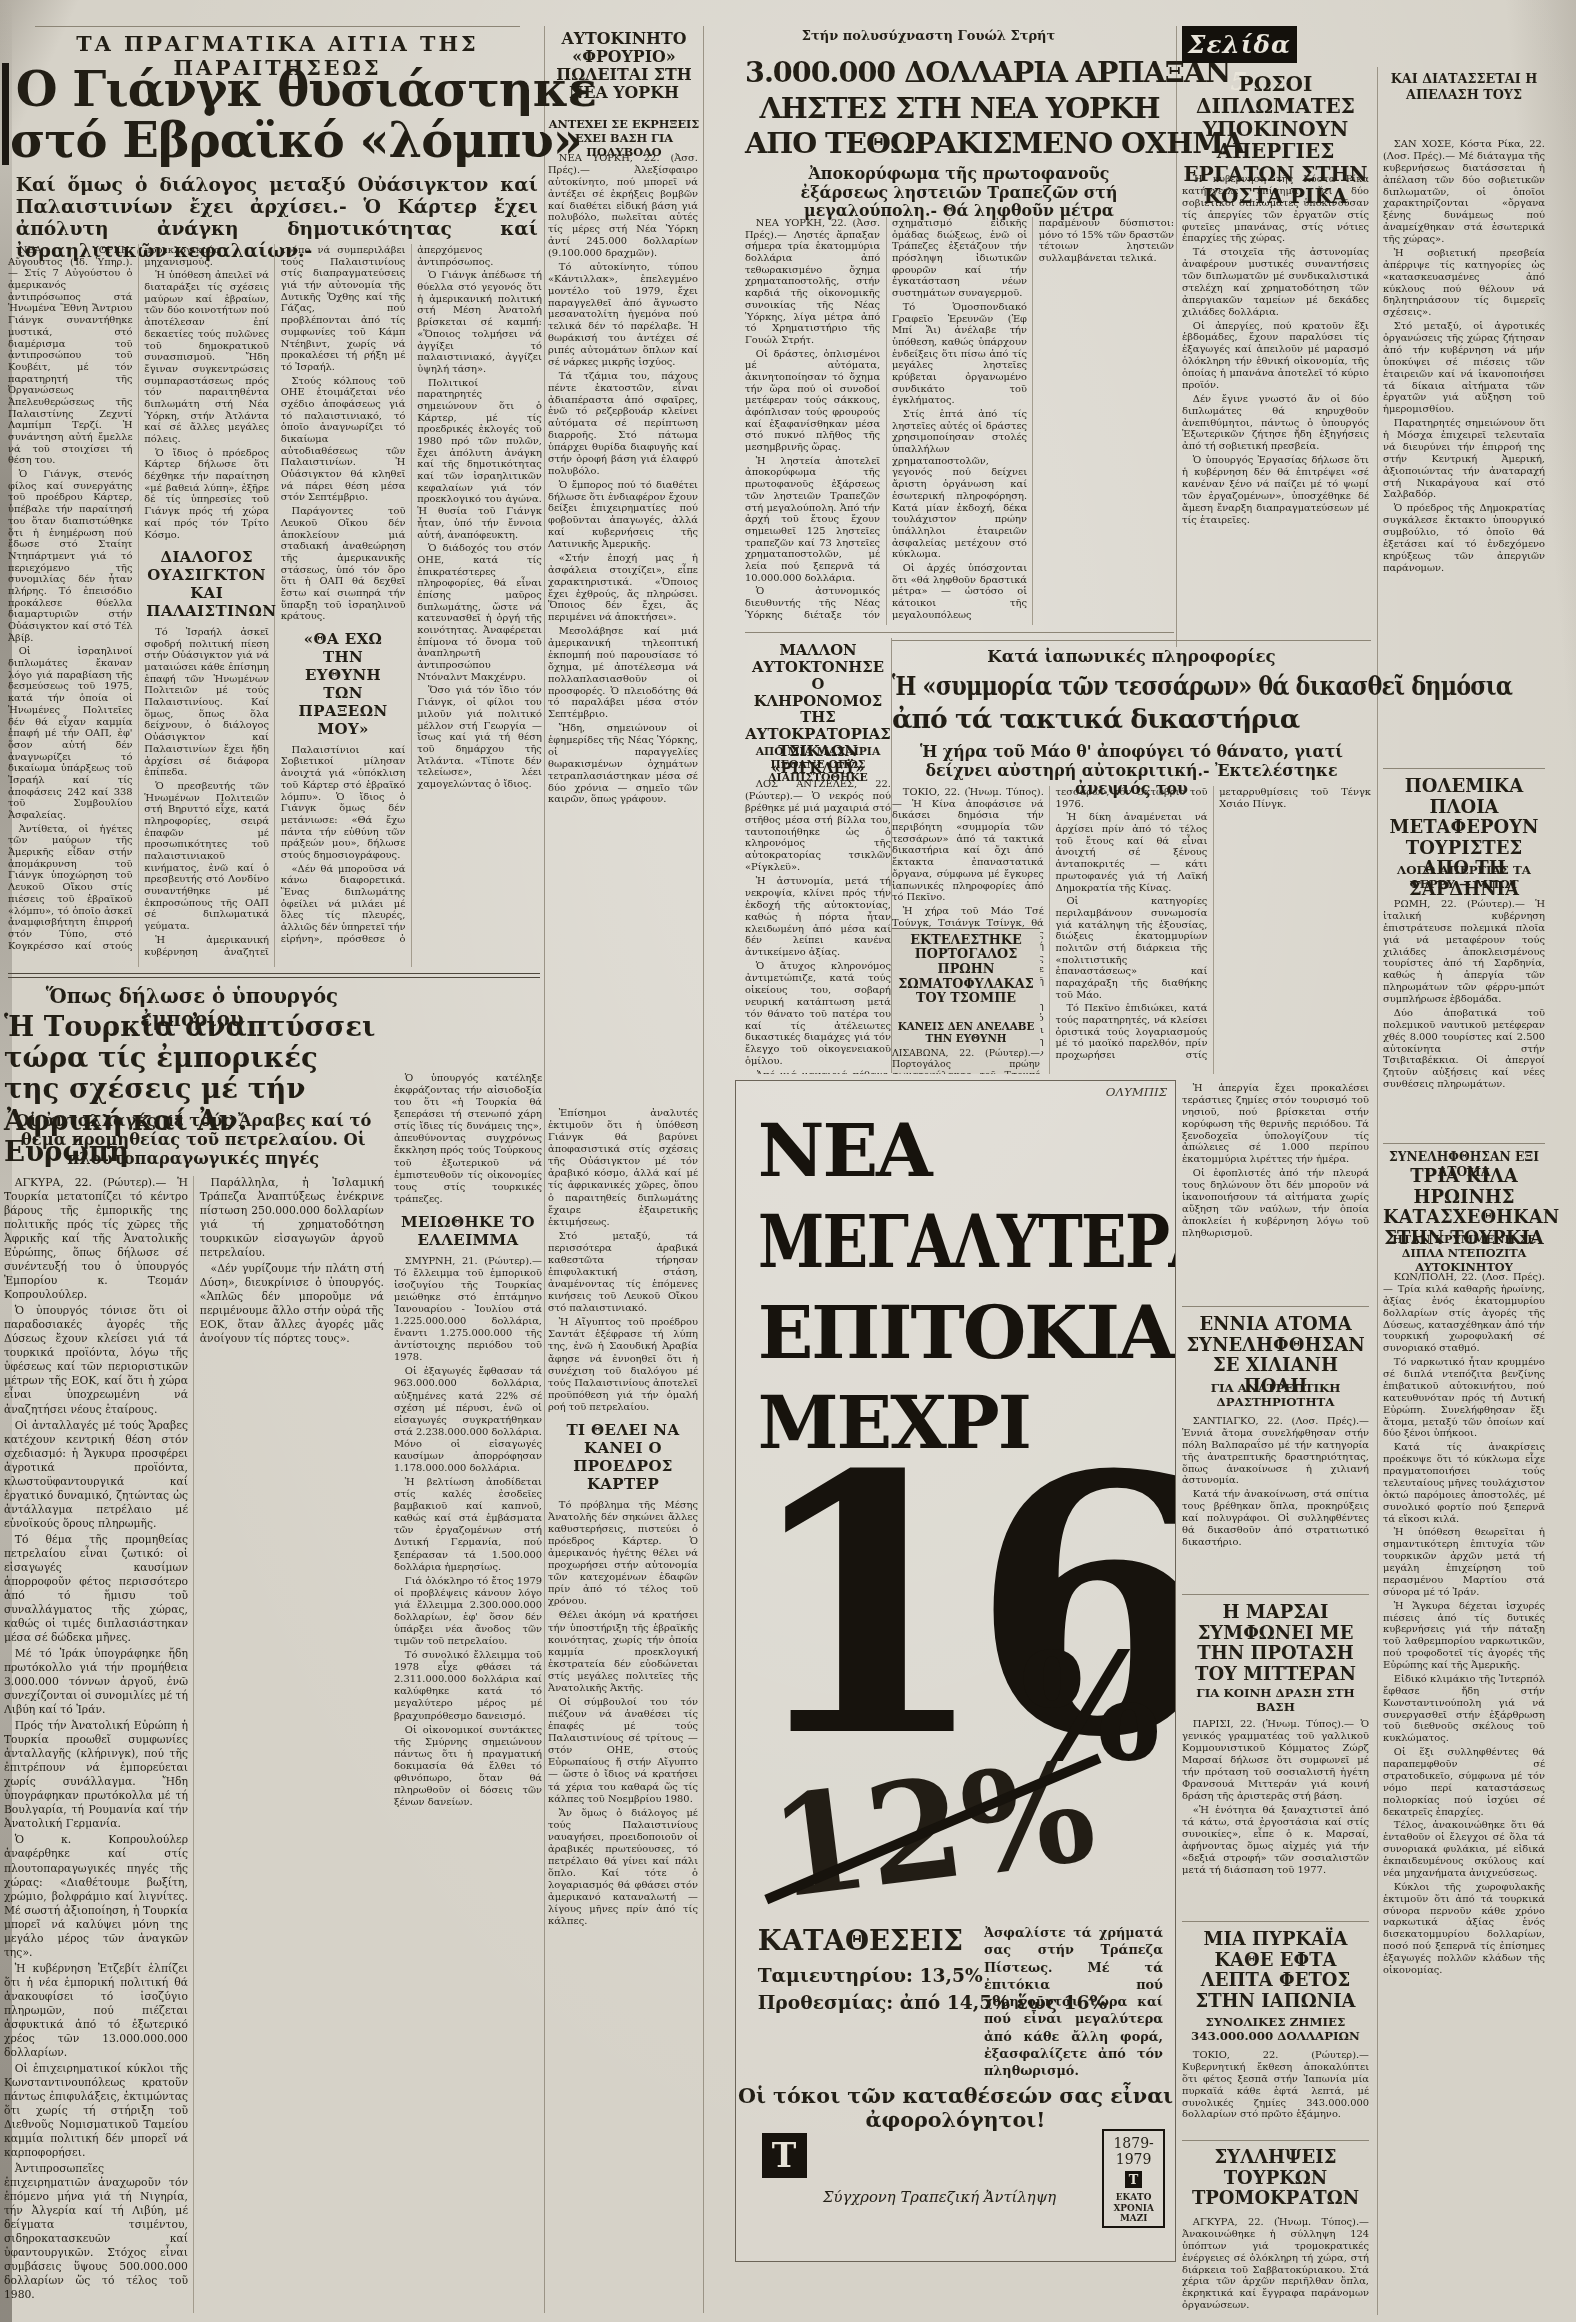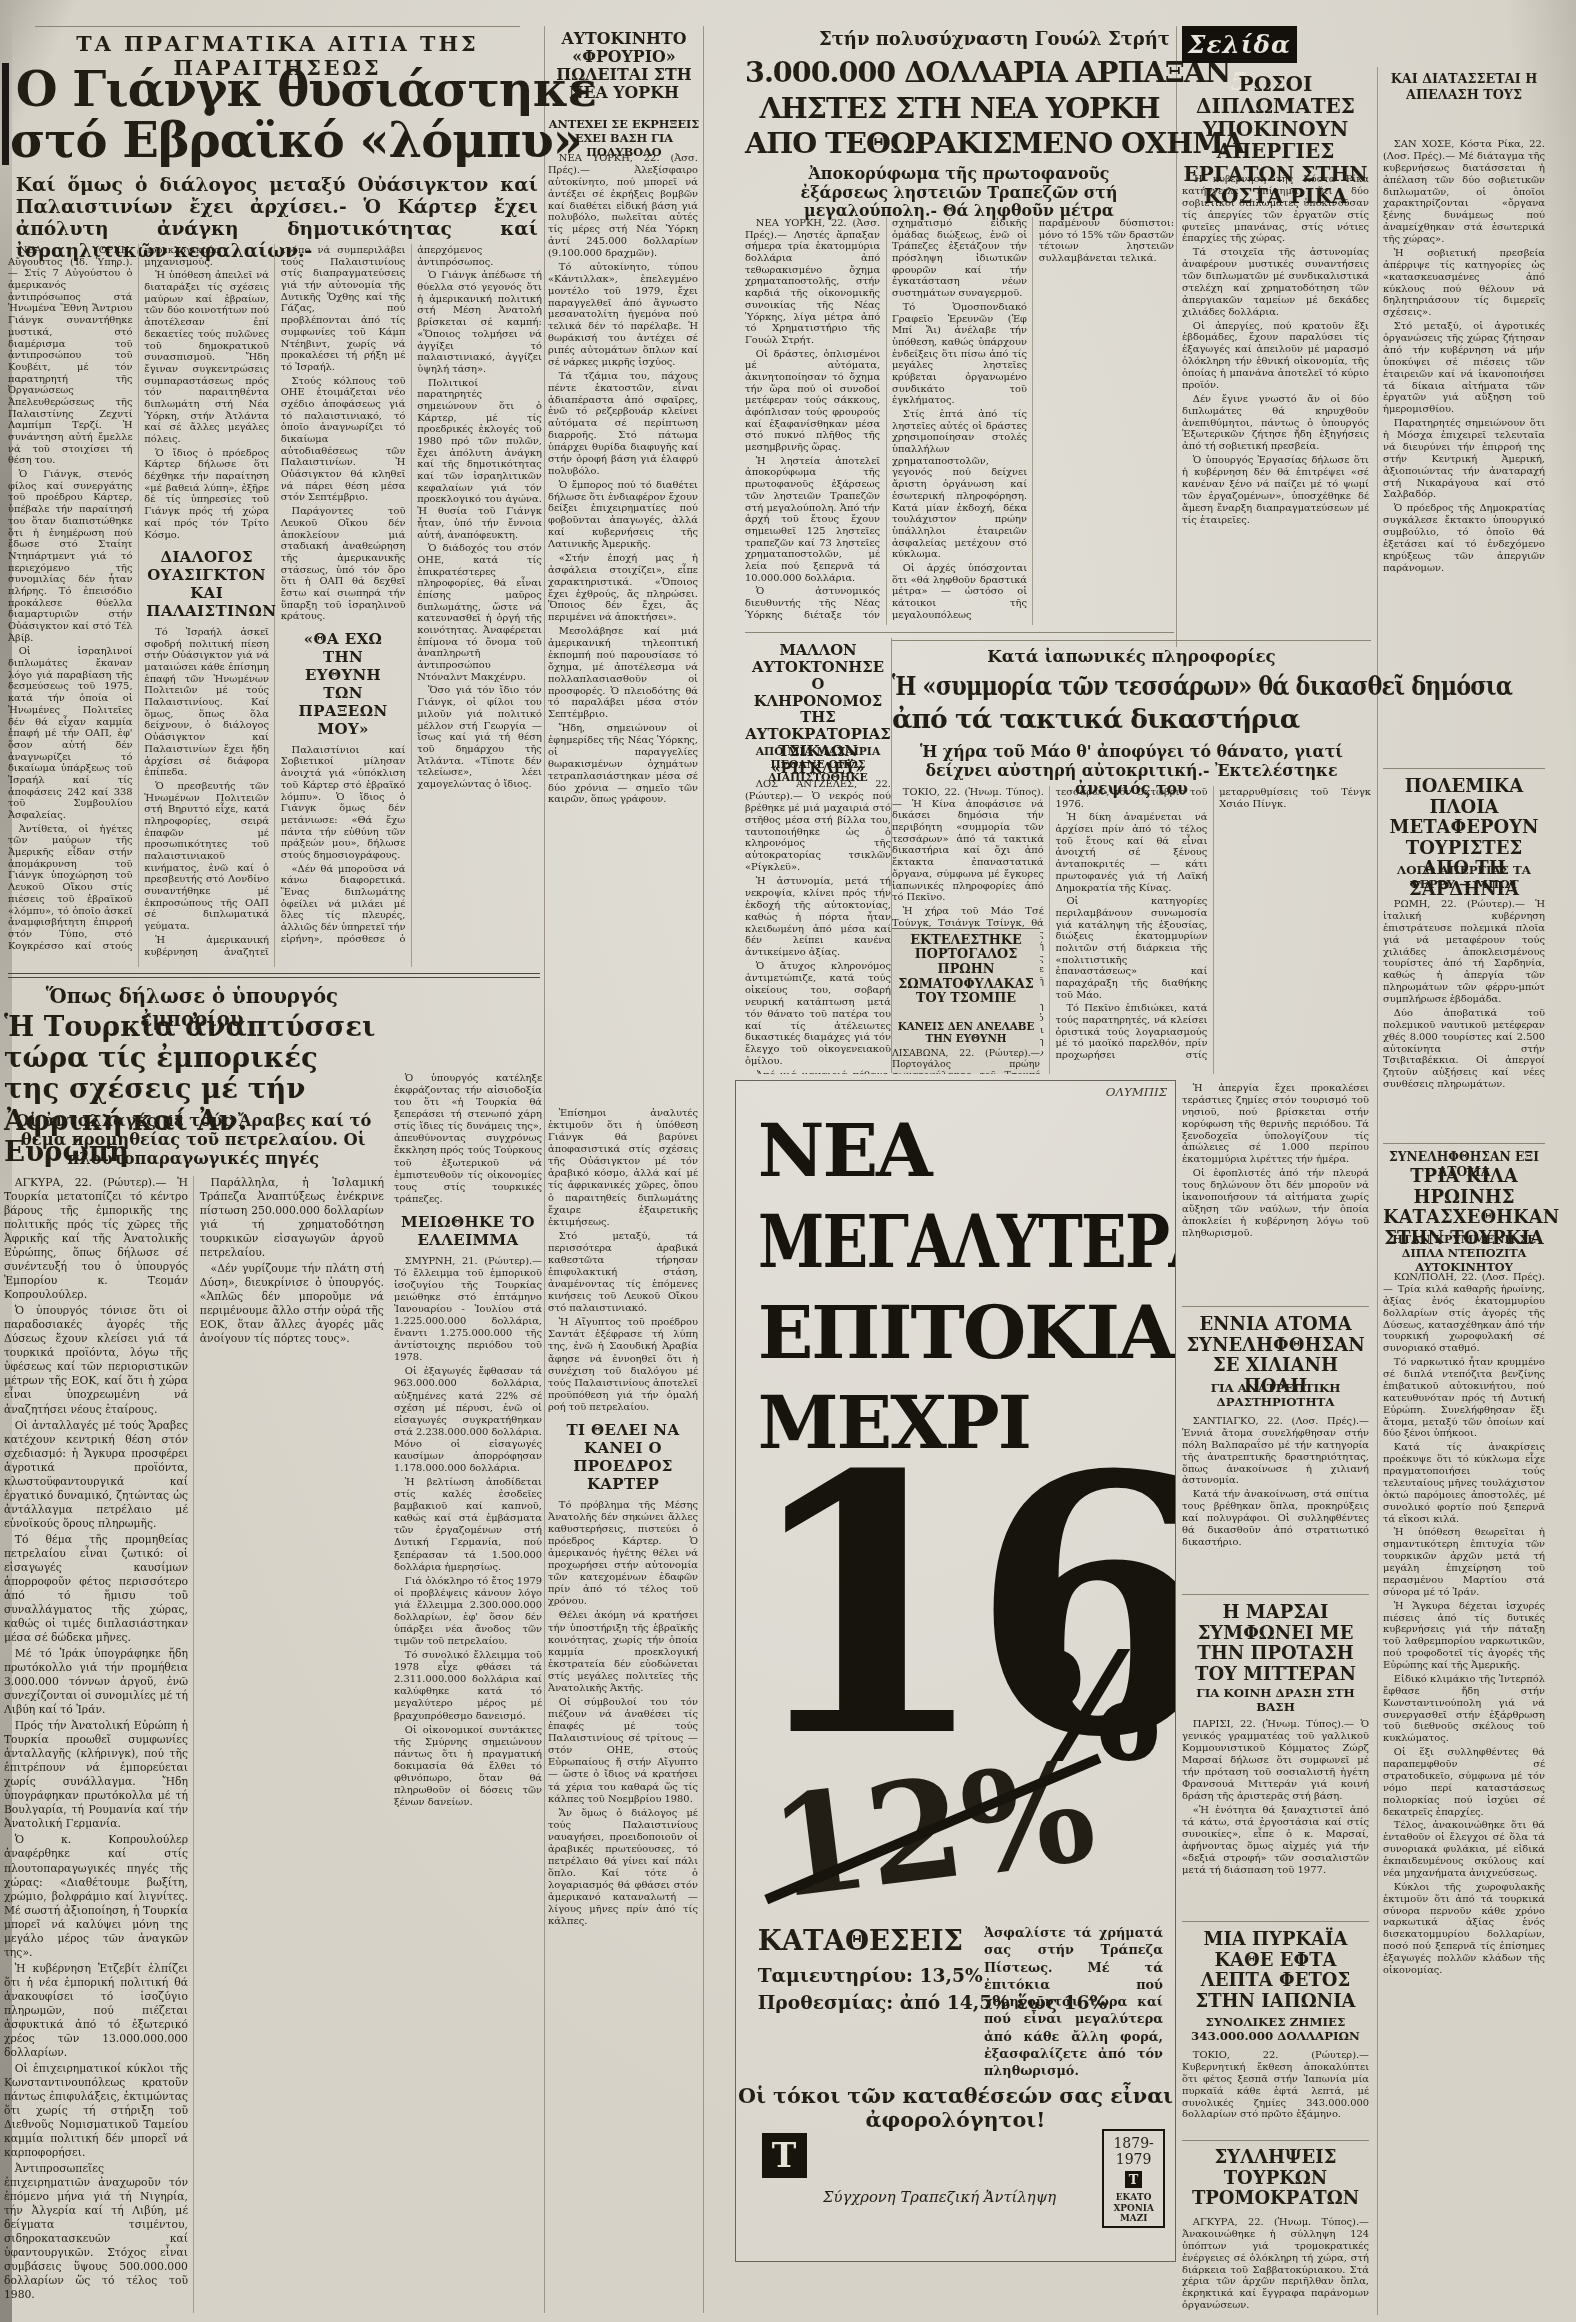--- a/index.html
+++ b/index.html
@@ -162,21 +162,21 @@
       <div>
           <p>Τό πρόβλημα τῆς Μέσης Ἀνατολῆς δέν σηκώνει ἄλλες καθυστερήσεις, πιστεύει ὁ πρόεδρος Κάρτερ. Ὁ ἀμερικανός ἡγέτης θέλει νά προχωρήσει στήν αὐτονομία τῶν κατεχομένων ἐδαφῶν πρίν ἀπό τό τέλος τοῦ χρόνου.</p>
           <p>Θέλει ἀκόμη νά κρατήσει τήν ὑποστήριξη τῆς ἑβραϊκῆς κοινότητας, χωρίς τήν ὁποία καμμία προεκλογική ἐκστρατεία δέν εὐοδώνεται στίς μεγάλες πολιτεῖες τῆς Ἀνατολικῆς Ἀκτῆς.</p>
           <p>Οἱ σύμβουλοί του τόν πιέζουν νά ἀναθέσει τίς ἐπαφές μέ τούς Παλαιστινίους σέ τρίτους — στόν ΟΗΕ, στούς Εὐρωπαίους ἤ στήν Αἴγυπτο — ὥστε ὁ ἴδιος νά κρατήσει τά χέρια του καθαρά ὥς τίς κάλπες τοῦ Νοεμβρίου 1980.</p>
           <p>Ἄν ὅμως ὁ διάλογος μέ τούς Παλαιστινίους ναυαγήσει, προειδοποιοῦν οἱ ἀραβικές πρωτεύουσες, τό πετρέλαιο θά γίνει καί πάλι ὅπλο. Καί τότε ὁ λογαριασμός θά φθάσει στόν ἀμερικανό καταναλωτή — λίγους μῆνες πρίν ἀπό τίς κάλπες.</p>
         </div>
     </div>
   </section>
 
   <section>
-    <div class="kick" style="left:780px;top:27.6px;width:429px;font-size:18px">Στήν πολυσύχναστη Γουώλ Στρήτ</div>
+    <div class="kick" style="left:714px;top:27.6px;width:429px;font-size:13px">Στήν πολυσύχναστη Γουώλ Στρήτ</div>
     <div class="hl" style="left:745px;top:55px;width:429px;text-align:center;font-size:28.6px">3.000.000 ΔΟΛΛΑΡΙΑ ΑΡΠΑΞΑΝ</div>
     <div class="hl" style="left:745px;top:91px;width:429px;text-align:center;font-size:28.6px">ΛΗΣΤΕΣ ΣΤΗ ΝΕΑ ΥΟΡΚΗ</div>
     <div class="hl" style="left:745px;top:126px;width:429px;text-align:center;font-size:28.6px">ΑΠΟ ΤΕΘΩΡΑΚΙΣΜΕΝΟ ΟΧΗΜΑ</div>
     <div class="sub ctr" style="left:764px;top:165px;width:390px;font-size:15.8px">Ἀποκορύφωμα τῆς πρωτοφανοῦς ἐξάρσεως ληστειῶν Τραπεζῶν στή μεγαλούπολη.- Θά ληφθοῦν μέτρα</div>
     <div class="cols" style="left:745px;top:217px;width:429px;height:408px;column-count:3;font-size:9.9px;line-height:1.18">
       <div>
           <p>ΝΕΑ ΥΟΡΚΗ, 22. (Ἀσσ. Πρές).— Ληστές ἅρπαξαν σήμερα τρία ἑκατομμύρια δολλάρια ἀπό τεθωρακισμένο ὄχημα χρηματαποστολῆς, στήν καρδιά τῆς οἰκονομικῆς συνοικίας τῆς Νέας Ὑόρκης, λίγα μέτρα ἀπό τό Χρηματιστήριο τῆς Γουώλ Στρήτ.</p>
           <p>Οἱ δράστες, ὁπλισμένοι μέ αὐτόματα, ἀκινητοποίησαν τό ὄχημα τήν ὥρα πού οἱ συνοδοί μετέφεραν τούς σάκκους, ἀφόπλισαν τούς φρουρούς καί ἐξαφανίσθηκαν μέσα στό πυκνό πλῆθος τῆς μεσημβρινῆς ὥρας.</p>
           <p>Ἡ ληστεία ἀποτελεῖ ἀποκορύφωμα τῆς πρωτοφανοῦς ἐξάρσεως τῶν ληστειῶν Τραπεζῶν στή μεγαλούπολη. Ἀπό τήν ἀρχή τοῦ ἔτους ἔχουν σημειωθεῖ 125 ληστεῖες τραπεζῶν καί 73 ληστεῖες χρηματαποστολῶν, μέ λεία πού ξεπερνᾶ τά 10.000.000 δολλάρια.</p>
           <p>Ὁ ἀστυνομικός διευθυντής τῆς Νέας Ὑόρκης διέταξε τόν σχηματισμό εἰδικῆς ὁμάδας διώξεως, ἐνῶ οἱ Τράπεζες ἐξετάζουν τήν πρόσληψη ἰδιωτικῶν φρουρῶν καί τήν ἐγκατάσταση νέων συστημάτων συναγερμοῦ.</p>

